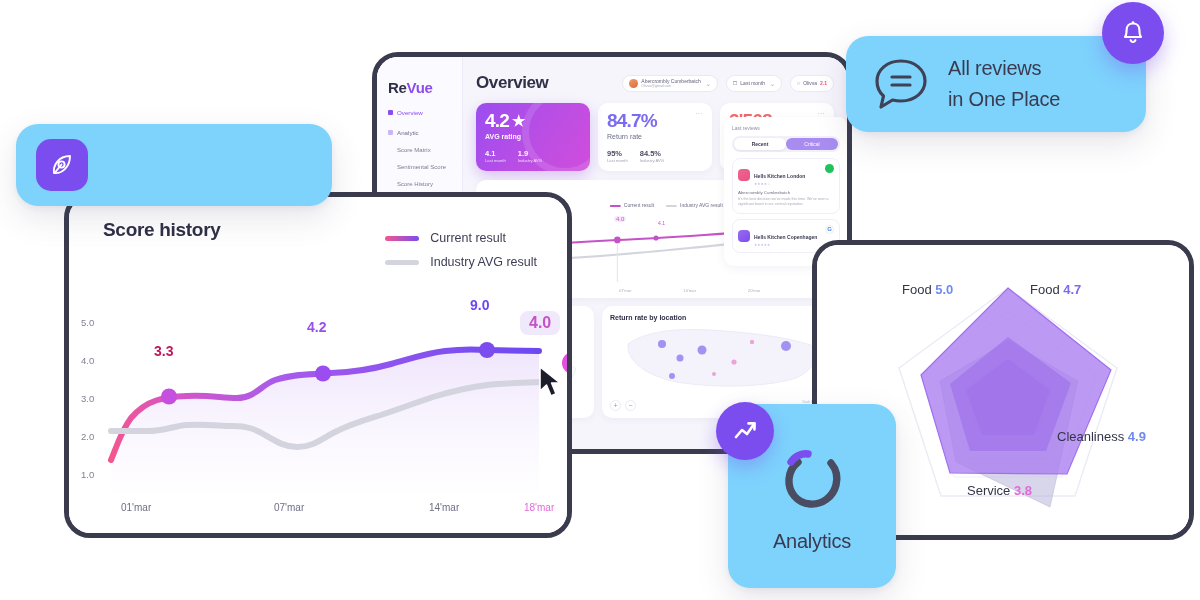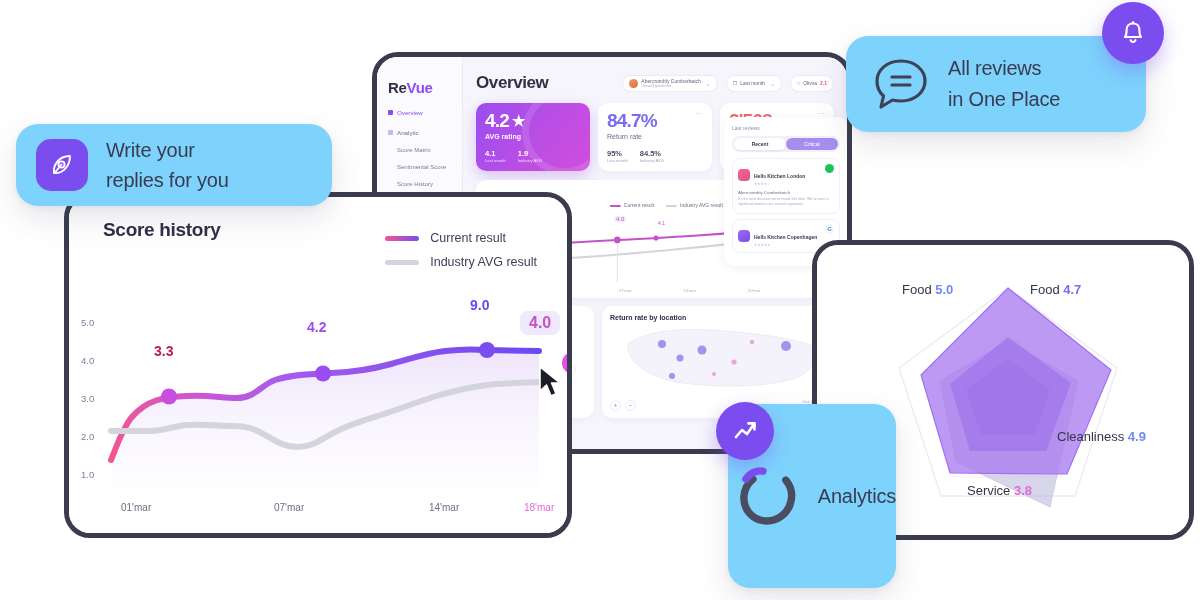--- a/index.html
+++ b/index.html
@@ -140,21 +140,21 @@
 
   #reviewcard { left: 846px; top: 36px; width: 300px; height: 96px; z-index: 9; display: flex; align-items: center; gap: 14px; padding-left: 22px; }
   .rc-txt { font-size: 20px; line-height: 1.55; color: #3a3b51; letter-spacing: -.2px; }
 
   #bellbtn {
     position: absolute; left: 1102px; top: 2px; width: 62px; height: 62px; border-radius: 50%;
     background: #7b4def; z-index: 11; display: flex; align-items: center; justify-content: center;
     box-shadow: 0 8px 20px rgba(123,77,239,.35);
   }
 
-  #analyticscard { left: 728px; top: 404px; width: 168px; height: 184px; z-index: 9; display: flex; flex-direction: row; align-items: center; justify-content: center; gap: 12px; }
+  #analyticscard { left: 728px; top: 404px; width: 168px; height: 184px; z-index: 9; display: flex; flex-direction: column; align-items: center; justify-content: center; gap: 12px; }
   .ac-txt { font-size: 20px; color: #3a3b51; letter-spacing: -.2px; }
 
   #trendbtn {
     position: absolute; left: 716px; top: 402px; width: 58px; height: 58px; border-radius: 50%;
     background: #7b4def; z-index: 10; display: flex; align-items: center; justify-content: center;
     box-shadow: 0 8px 18px rgba(123,77,239,.32);
   }
 </style>
 </head>
 <body>
@@ -470,24 +470,20 @@
   </div>
 
   <div class="floatcard" id="writecard">
     <div class="wc-icon">
       <svg width="26" height="26" viewBox="0 0 26 26">
         <path d="M5,21 C4,14 9,4 21,4 C21,16 12,22 5,21 Z" fill="none" stroke="#ffffff" stroke-width="1.9" stroke-linejoin="round"></path>
         <circle cx="12.5" cy="12.5" r="3.1" fill="none" stroke="#ffffff" stroke-width="1.9"></circle>
         <path d="M12.5,12.5 L6,20.5" stroke="#ffffff" stroke-width="1.9" stroke-linecap="round"></path>
       </svg>
     </div>
-    <div class="wc-txt">
-      <div>Write your</div>
-      <div>replies for you</div>
-    </div>
   </div>
 
   <div class="floatcard" id="reviewcard">
     <svg width="66" height="66" viewBox="0 0 66 66">
       <path d="M33,10 C47,10 57,19 57,30 C57,41 47,50 33,50 C30,50 27,49.6 24.5,49 L13,56 L15.5,45 C11,41 9,36 9,30 C9,19 19,10 33,10 Z" fill="none" stroke="#3f4156" stroke-width="3.2" stroke-linejoin="round"></path>
       <line x1="24" y1="26" x2="42" y2="26" stroke="#3f4156" stroke-width="3.2" stroke-linecap="round"></line>
       <line x1="24" y1="34" x2="42" y2="34" stroke="#3f4156" stroke-width="3.2" stroke-linecap="round"></line>
     </svg>
     <div class="rc-txt">
       <div>All reviews</div>

